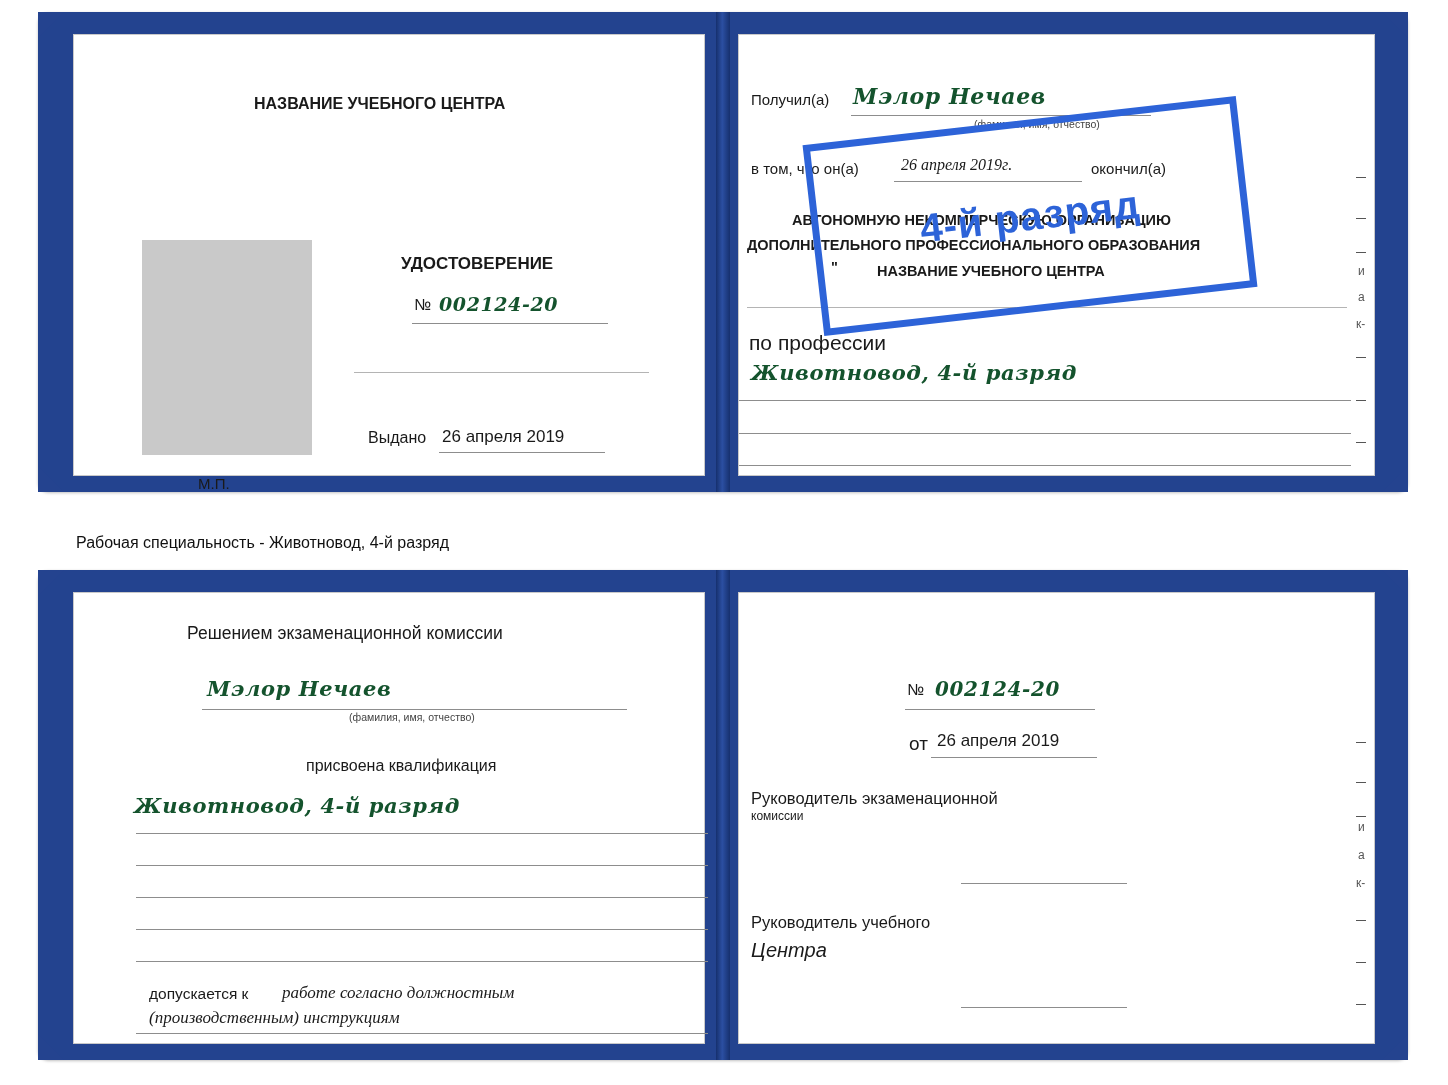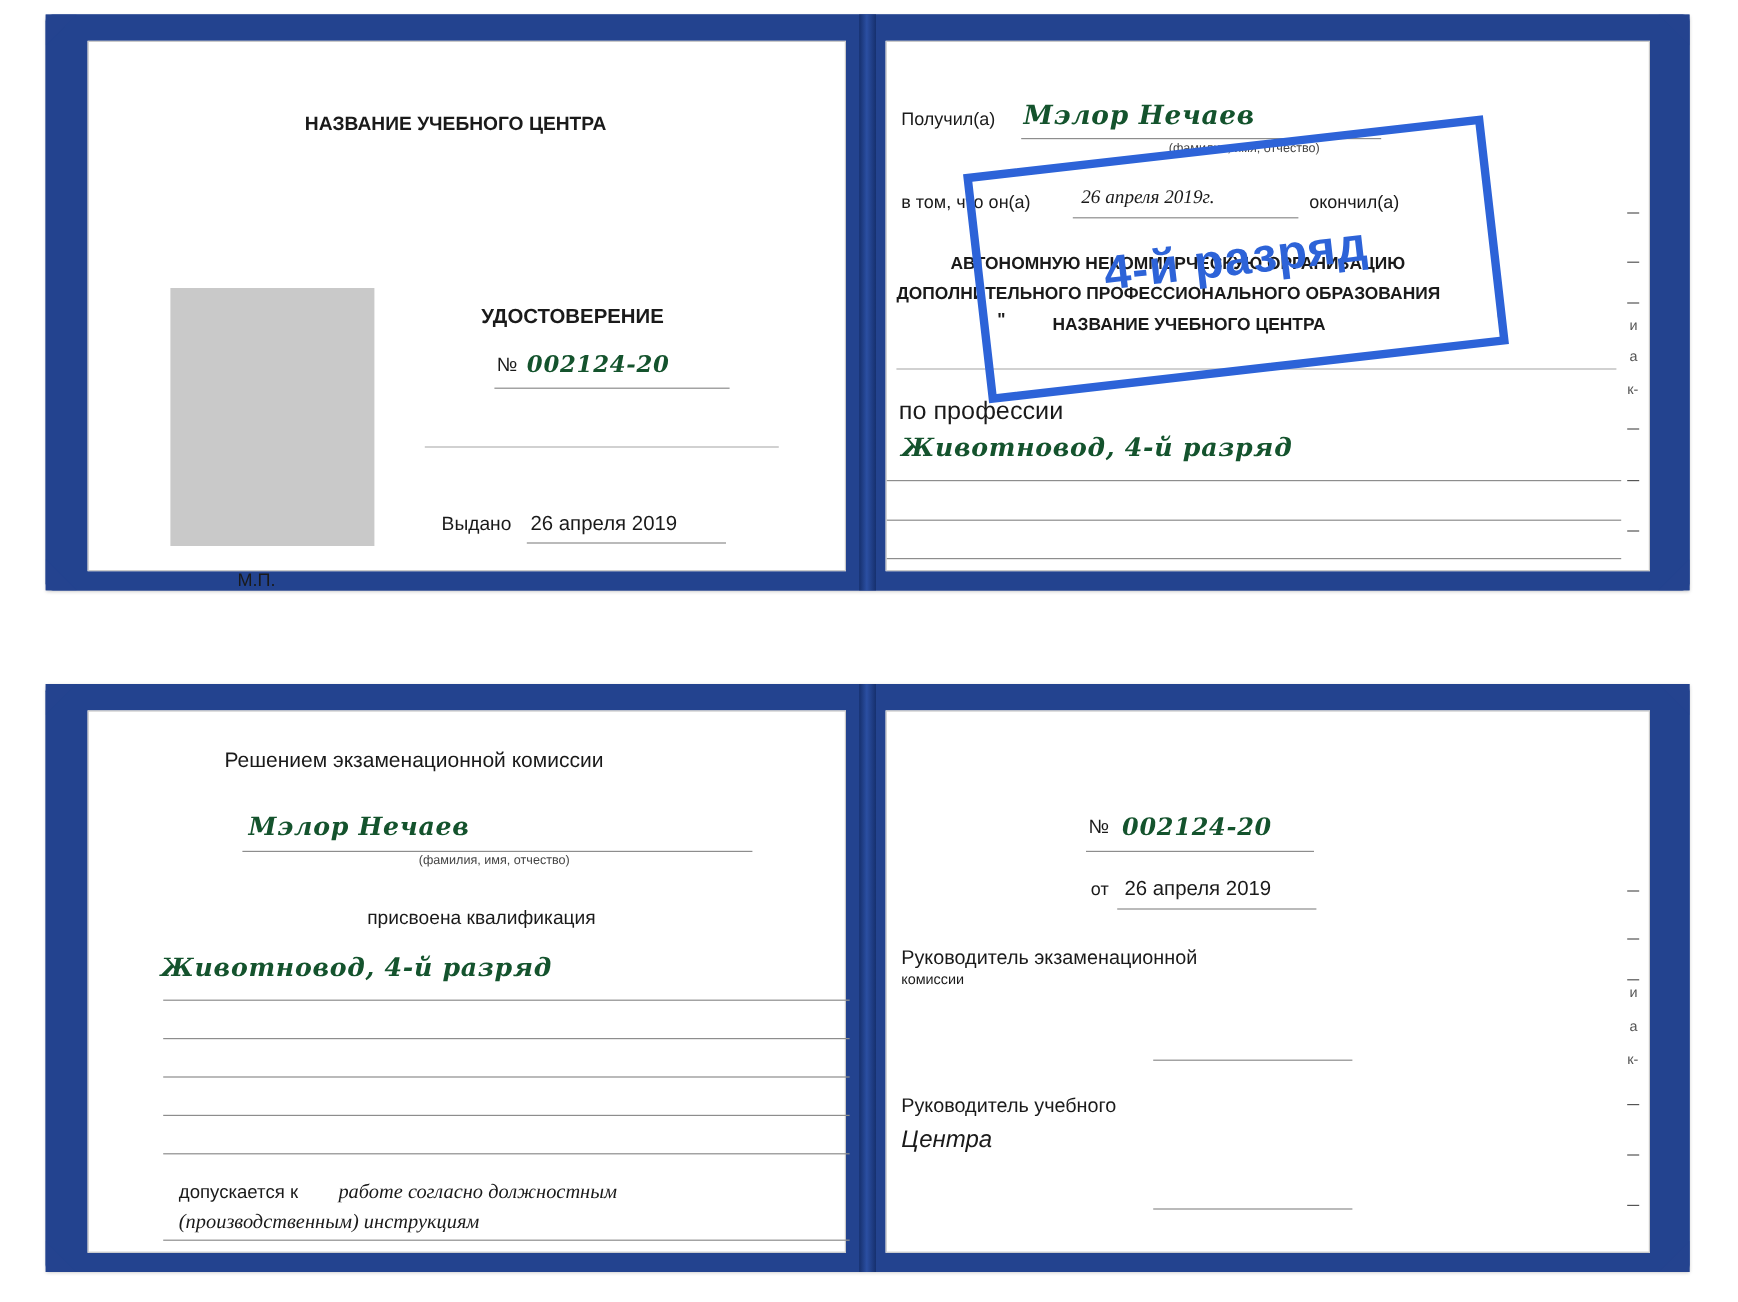--- a/index.html
+++ b/index.html
@@ -15,21 +15,21 @@
     position: relative;
     width: 1448px;
     height: 1085px;
     background: #ffffff;
   }
 
   
   .cert {
     position: absolute;
     background: #1f3f8f;
-    border-radius: 0;
+    border-radius: 10px;
     box-shadow: 0 1px 3px rgba(0,0,0,0.25);
   }
   .cert .cover-grain {
     position: absolute;
     inset: 0;
     border-radius: 6px;
     background:
       repeating-linear-gradient(90deg, rgba(255,255,255,0.05) 0 1px, rgba(0,0,0,0.04) 1px 3px),
       repeating-linear-gradient(0deg, rgba(255,255,255,0.04) 0 1px, rgba(0,0,0,0.03) 1px 3px),
       linear-gradient(180deg,#2a4da0 0%, #1b3madd 0%, #1c3b86 100%);
@@ -202,20 +202,21 @@
     <div class="edge" style="left:1320px; top:252px;">и</div>
     <div class="edge" style="left:1320px; top:278px;">а</div>
     <div class="edge" style="left:1318px; top:305px;">к-</div>
     <div class="edge-dash" style="left:1318px; top:345px;"></div>
     <div class="edge-dash" style="left:1318px; top:388px;"></div>
     <div class="edge-dash" style="left:1318px; top:430px;"></div>
   </div>
 
   <div class="stamp" style="left:812px; top:120px; width:422px; height:178px;">4-й разряд</div>
 
+  <div class="caption" style="left:76px; top:534px;">Рабочая специальность - Животновод, 4-й разряд</div>
 
   <div class="cert" style="left:38px; top:570px; width:1370px; height:490px;">
     <div class="cover-grain"></div>
     <div class="spine"></div>
 
     <div class="corner tl" style="left:0; top:0;"></div>
     <div class="corner tr" style="right:0; top:0;"></div>
     <div class="corner bl" style="left:0; bottom:0;"></div>
     <div class="corner br" style="right:0; bottom:0;"></div>
 
@@ -243,21 +244,21 @@
       <div class="rule" style="left:62px; top:440px; width:572px;"></div>
     </div>
 
     <div class="inner" style="left:700px; top:22px; width:635px; height:450px;">
 
 
       <div class="lbl" style="left:168px; top:88px; font-size:16px;">№</div>
       <div class="hand" style="left:196px; top:84px; font-size:20px;">002124-20</div>
       <div class="rule" style="left:166px; top:116px; width:190px;"></div>
 
-      <div class="lbl" style="left:170px; top:140px; font-size:15px;">от</div>
+      <div class="lbl" style="left:170px; top:140px; font-size:19px;">от</div>
       <div class="lbl" style="left:198px; top:138px; font-size:17px;">26 апреля 2019</div>
       <div class="rule" style="left:192px; top:164px; width:166px;"></div>
 
       <div class="lbl" style="left:12px; top:196px; font-size:16.5px;">Руководитель экзаменационной</div>
       <div class="lbl" style="left:12px; top:216px; font-size:12px;">комиссии</div>
       <div class="rule" style="left:222px; top:290px; width:166px;"></div>
 
       <div class="lbl" style="left:12px; top:320px; font-size:16.5px;">Руководитель учебного</div>
       <div class="lbl" style="left:12px; top:346px; font-size:20px;font-style:italic;">Центра</div>
       <div class="rule" style="left:222px; top:414px; width:166px;"></div>

